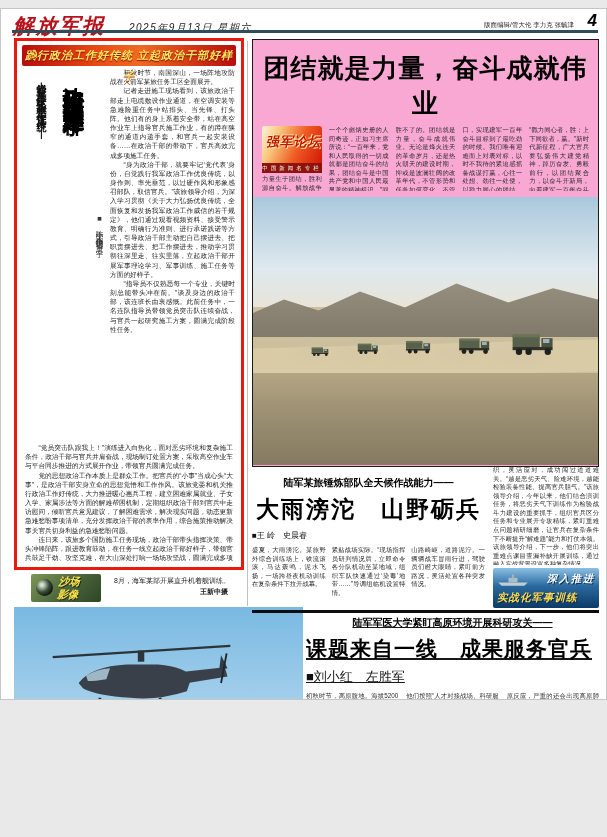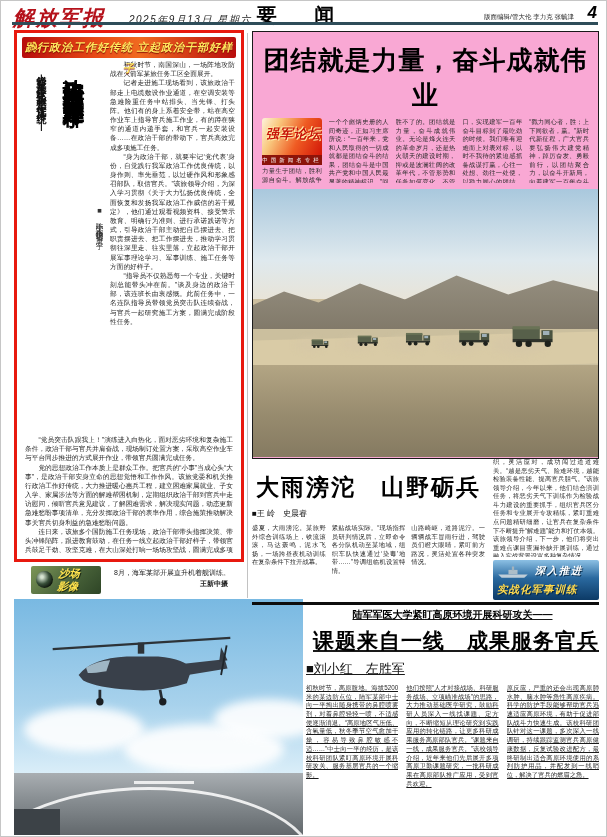--- a/index.html
+++ b/index.html
@@ -1,17 +1,17 @@
 <!DOCTYPE html>
 <html><head>
 <meta charset="utf-8">
 <style>
   html,body{margin:0;padding:0;background:#e9e9e9;}
   *{box-sizing:border-box;}
-  #page{position:relative;width:607px;height:837px;margin:0 auto;background:#fff;
+  #page{position:relative;width:607px;height:692px;margin:8px auto;background:#fff;
         border:1px solid #c6c6c6;overflow:hidden;
         font-family:"Liberation Sans","DejaVu Sans",sans-serif;color:#1a1a1a;}
   
   .masthead{position:absolute;left:12px;top:3px;font-family:"Liberation Serif","DejaVu Serif",serif;
             font-size:21px;font-weight:bold;font-style:italic;color:#b5121b;letter-spacing:2px;}
   .hdate{position:absolute;left:128px;top:12px;font-size:10px;letter-spacing:1.5px;color:#222;font-style:italic;}
   .hsection{position:absolute;left:0;right:0;top:1px;text-align:center;font-size:20px;
             font-weight:900;letter-spacing:16px;color:#000;}
   .heditors{position:absolute;right:32px;top:12px;font-size:6.5px;color:#222;}
   .hpagenum{position:absolute;right:9px;top:2px;font-size:17px;font-weight:900;font-style:italic;color:#000;}
@@ -95,43 +95,42 @@
   .r-left{position:absolute;left:0;top:12px;width:233px;}
   .r-kicker{text-align:center;font-size:10px;font-weight:bold;color:#000;}
   .r-title{text-align:center;font-size:23px;font-weight:900;letter-spacing:2px;margin-top:4px;color:#000;}
   .r-byline{text-align:left;font-size:8px;margin-top:5px;color:#111;}
   .r-cols{display:flex;gap:6px;margin-top:5px;height:62px;overflow:hidden;}
   .rcol{flex:1;font-size:6.3px;line-height:1.36;text-align:justify;color:#2a2a2a;overflow:hidden;}
   .r-side{position:absolute;right:0;top:2px;width:106px;height:99px;font-size:6.3px;line-height:1.36;
           text-align:justify;color:#2a2a2a;overflow:hidden;}
   .train-badge{position:absolute;right:0;top:104px;width:106px;height:40px;overflow:hidden;border-radius:2px;
                background:linear-gradient(180deg,#8cc0e4,#2a699f 45%,#0c3a66);}
-  .train-badge .l1{position:absolute;right:16px;top:4px;font-size:10px;font-weight:900;font-style:italic;
+  .train-badge .l1{position:absolute;right:4px;top:4px;font-size:10px;font-weight:900;font-style:italic;
                    color:#fff;letter-spacing:2px;text-shadow:1px 1px 0 #062846;}
   .train-badge .l2{position:absolute;left:4px;bottom:3px;font-size:10.5px;font-weight:900;font-style:italic;
                    color:#ffd94d;letter-spacing:1px;text-shadow:1px 1px 0 #062846;}
   .train-badge svg{position:absolute;left:3px;top:3px;width:34px;height:16px;opacity:.9;}
   .bigrule{position:absolute;left:251px;top:601px;width:347px;height:2.5px;background:#0d0d0d;}
 
   
   .research{position:absolute;left:305px;top:607px;width:293px;height:227px;overflow:hidden;text-decoration:underline;}
   .s-kicker{text-align:center;font-size:10px;font-weight:bold;color:#000;}
-  .s-title{text-align:right;font-size:21px;font-weight:900;letter-spacing:1px;margin-top:5px;color:#000;}
+  .s-title{text-align:left;font-size:21px;font-weight:900;letter-spacing:1px;margin-top:5px;color:#000;}
   .s-byline{text-align:left;font-size:13px;margin-top:5px;color:#111;}
   .s-cols{display:flex;gap:8px;margin-top:6px;height:152px;overflow:hidden;}
   .scol{flex:1;font-size:6.3px;line-height:1.38;text-align:justify;color:#2a2a2a;overflow:hidden;}
 </style>
 </head>
 <body>
 
 <div id="page">
 
   <div class="masthead">解放军报</div>
   <div class="hdate">2025年9月13日 星期六</div>
-  <div class="hsection">要 闻</div>
   <div class="heditors">版面编辑/管大伦 李力克 张毓津</div>
   <div class="hpagenum">4</div>
   <div class="hrule"></div>
   <div class="colrule"></div>
 
   <div class="redbox">
     <div class="banner">
       <span class="emblem">☭</span>
       <span>践行政治工作好传统 立起政治干部好样子</span>
     </div>
@@ -278,20 +277,21 @@
             <circle cx="22" cy="26" r="4" fill="#1e211c"></circle>
             <circle cx="46" cy="26" r="4" fill="#1e211c"></circle>
           </svg>
       </div>
     </div>
 
   </div>
 
   <div class="rain">
     <div class="r-left">
+      <div class="r-kicker">陆军某旅锤炼部队全天候作战能力——</div>
       <div class="r-title">大雨滂沱　山野砺兵</div>
       <div class="r-byline">■王 岭　史晨睿</div>
       <div class="r-cols">
         <div class="rcol">盛夏，大雨滂沱。某旅野外综合训练场上，铁流滚滚，马达轰鸣，泥水飞扬，一场跨昼夜机动训练在复杂条件下拉开战幕。</div>
         <div class="rcol">紧贴战场实际。“现场指挥员研判情况后，立即命令各分队机动至某地域，组织车队快速通过‘染毒’地带……”导调组临机设置特情。</div>
         <div class="rcol">山路崎岖，道路泥泞。一辆辆战车冒雨行进，驾驶员们瞪大眼睛，紧盯前方路况，灵活处置各种突发情况。</div>
       </div>
     </div>
     <div class="r-side">织，灵活应对，成功闯过道道难关。“越是恶劣天气、险难环境，越能检验装备性能、提高官兵胆气。”该旅领导介绍，今年以来，他们结合演训任务，将恶劣天气下训练作为检验战斗力建设的重要抓手，组织官兵区分任务和专业展开专攻精练，紧盯重难点问题精研细磨，让官兵在复杂条件下不断提升“解难题”能力和打仗本领。该旅领导介绍，下一步，他们将突出重难点课目查漏补缺开展训练，通过融入实战背景设置多种复杂情况……</div>
     <div class="train-badge">

